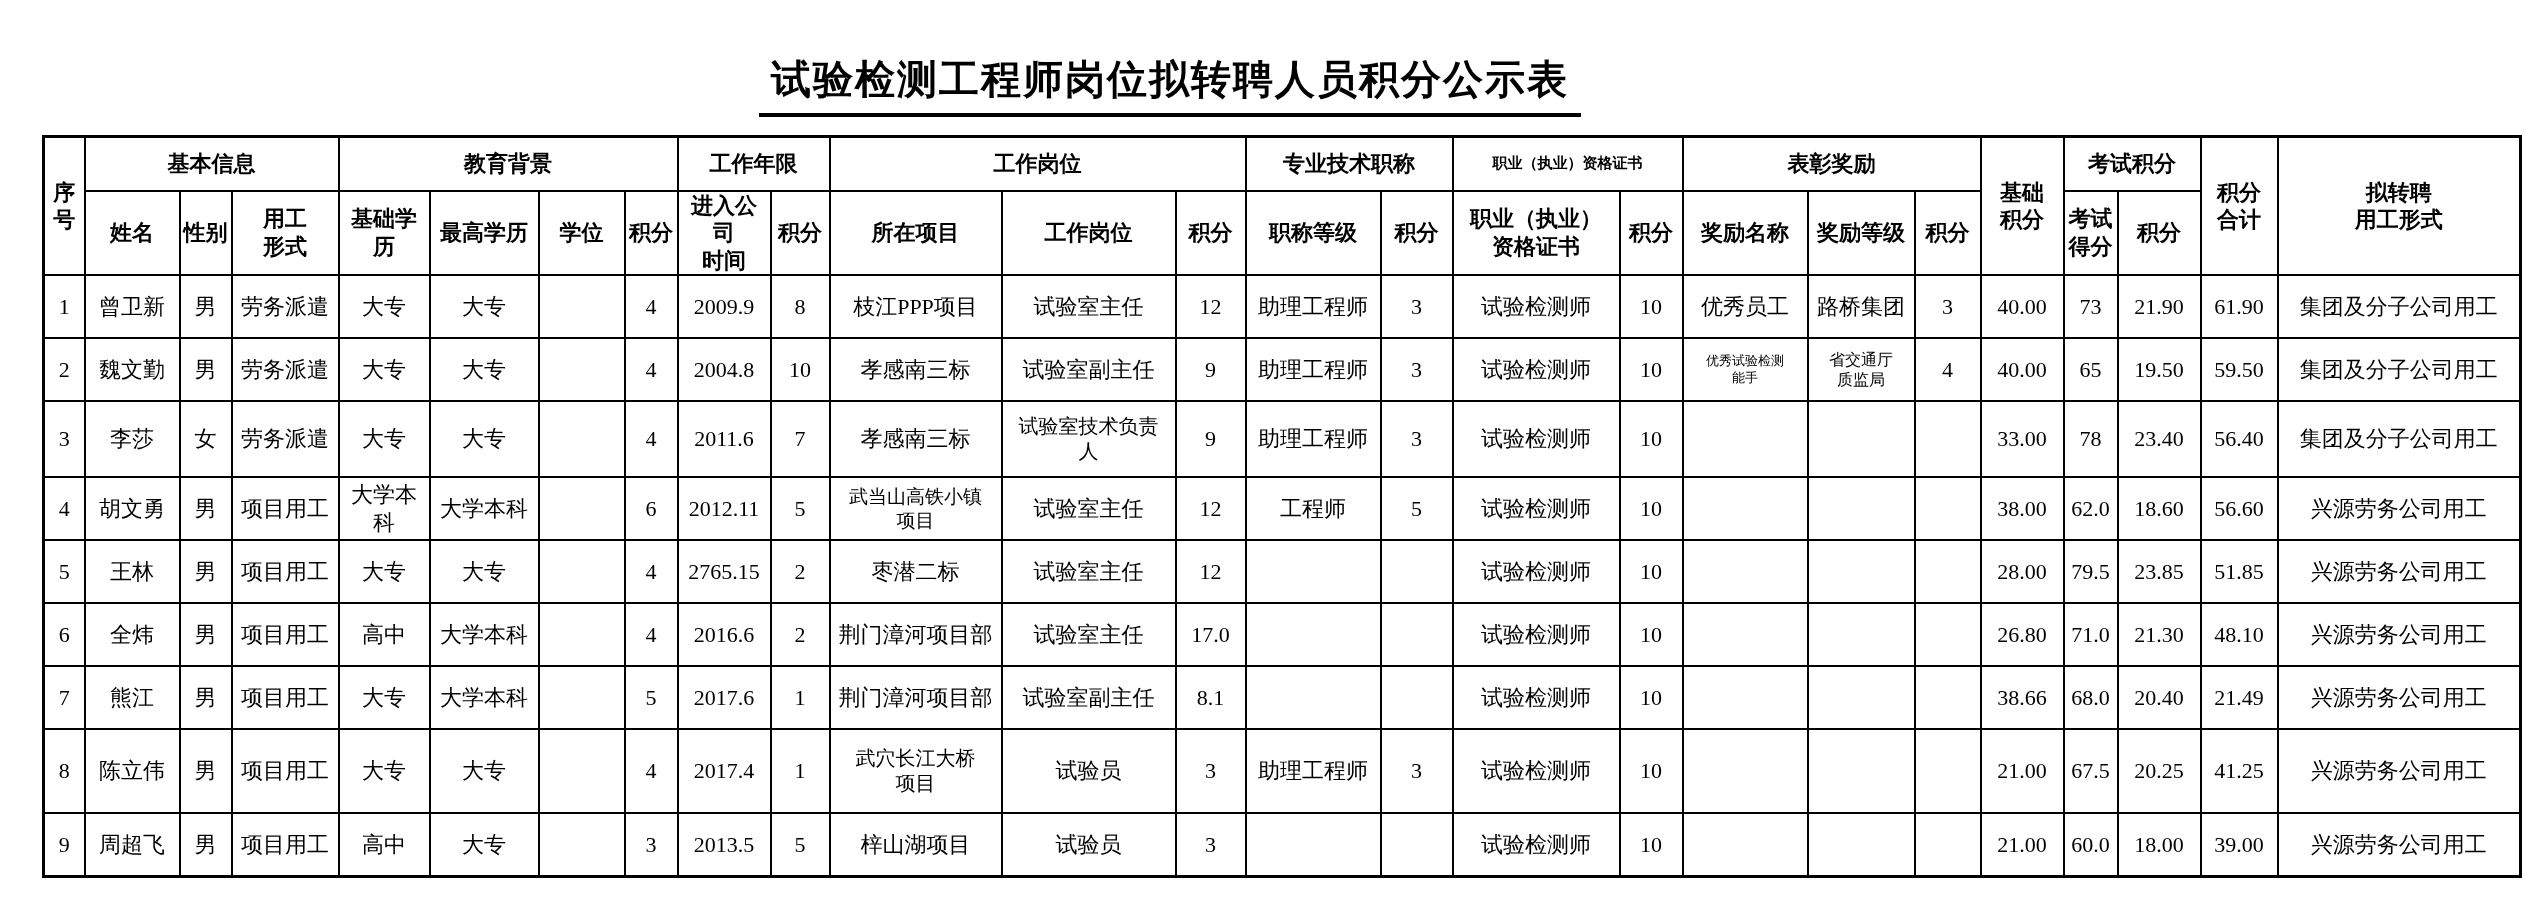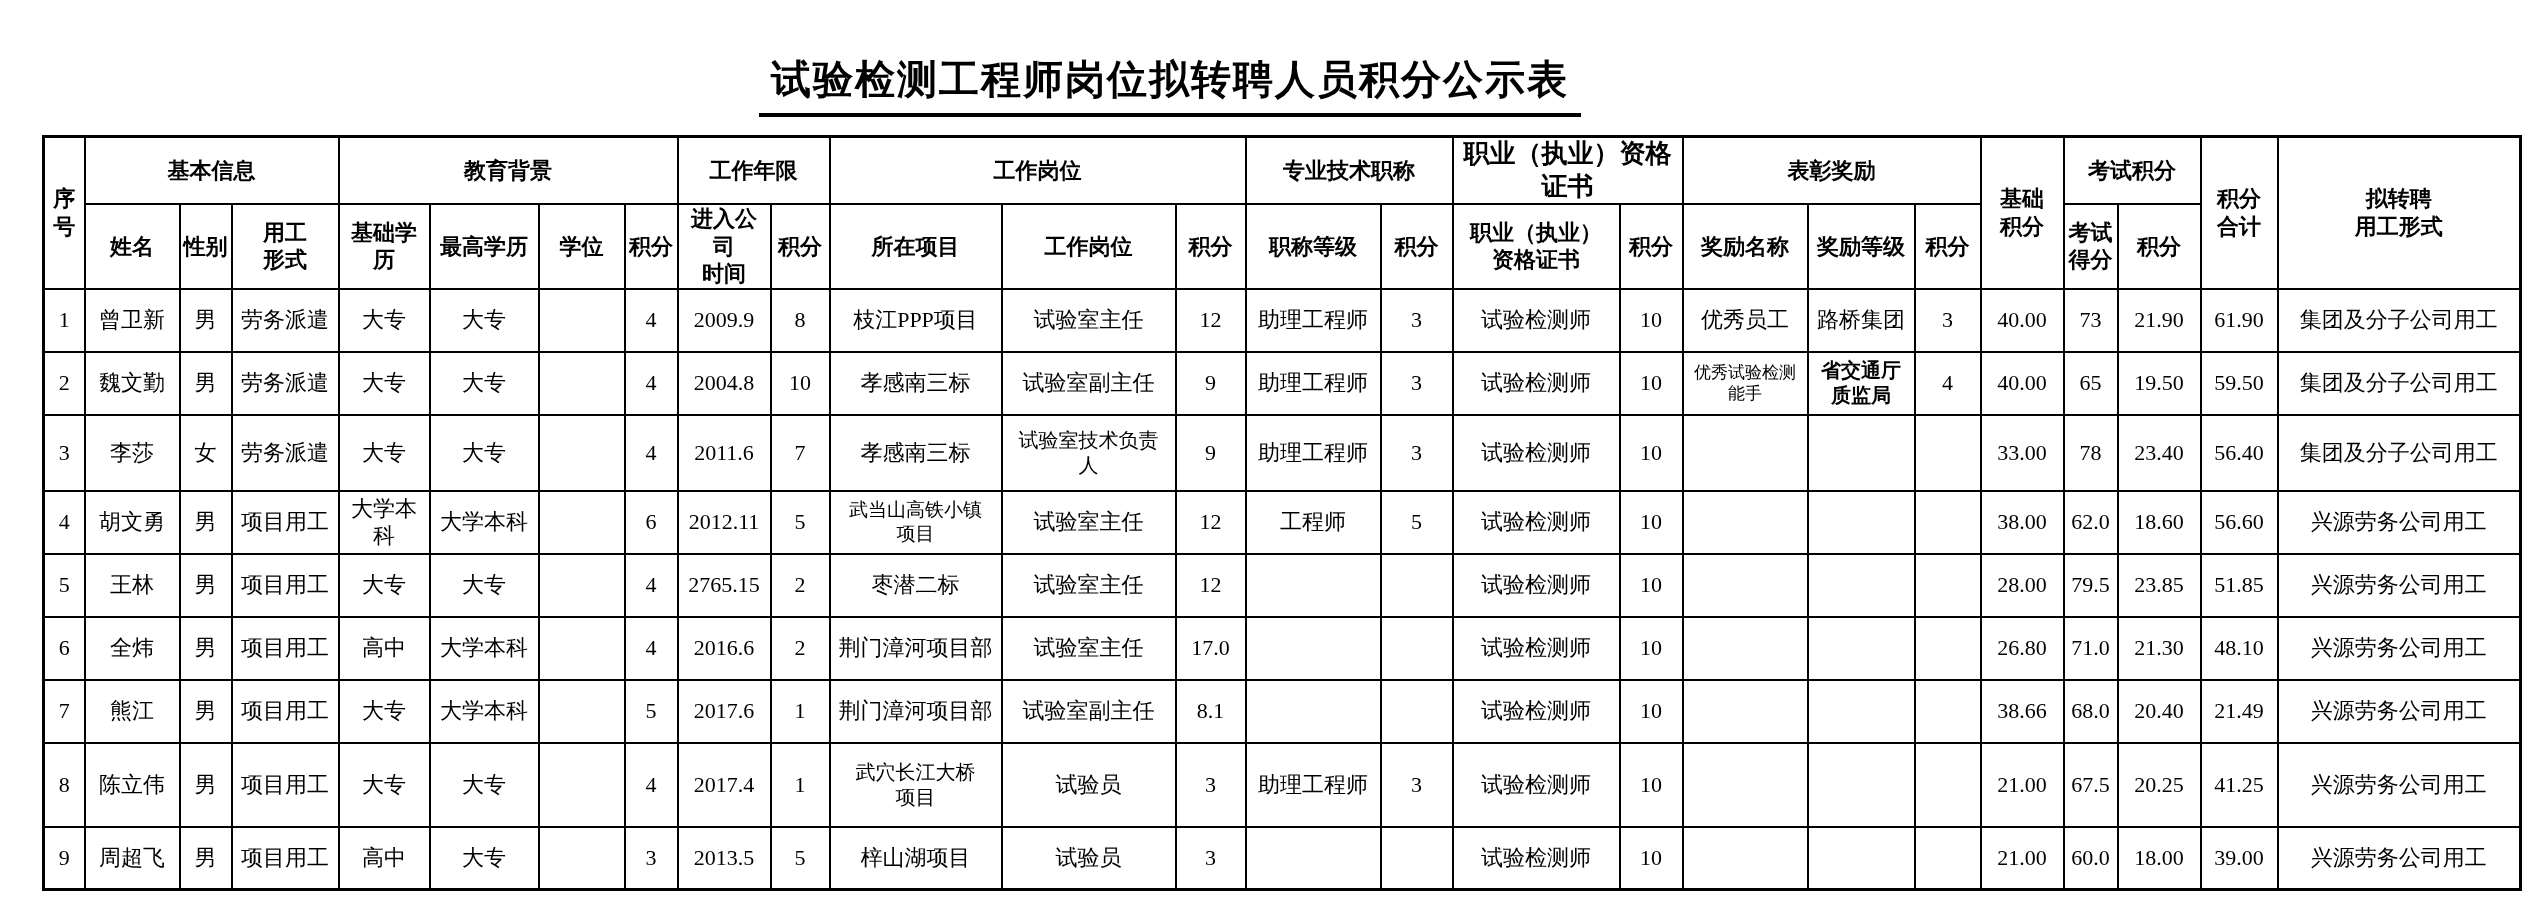--- a/index.html
+++ b/index.html
@@ -27,23 +27,23 @@
     text-align:center;vertical-align:middle;
     padding:0 2px;overflow:hidden;
     white-space:pre-line;line-height:1.25;
   }
   thead th{font-weight:bold;font-size:22px;}
   thead tr.group-row{height:54px;}
   thead tr.sub-row{height:78px;}
   tbody tr{height:63px;}
   td{font-size:22px;}
   
-  thead tr.group-row th:nth-child(7){font-size:26px;}
-  tbody tr:nth-child(2) td:nth-child(18){font-size:17px;}
-  tbody tr:nth-child(2) td:nth-child(19){font-size:20px;font-weight:bold;}
+  thead tr.group-row th:nth-child(7){font-size:15px;}
+  tbody tr:nth-child(2) td:nth-child(18){font-size:13px;}
+  tbody tr:nth-child(2) td:nth-child(19){font-size:16px;}
   tbody tr:nth-child(3) td:nth-child(12){font-size:20px;padding:12px;}
   tbody tr:nth-child(4) td:nth-child(11){font-size:19px;}
   tbody tr:nth-child(8) td:nth-child(11){font-size:20px;padding:16px;}
 </style>
 </head>
 <body>
 
 <div class="title-wrap">
   <h1 class="page-title">试验检测工程师岗位拟转聘人员积分公示表</h1>
 </div>

